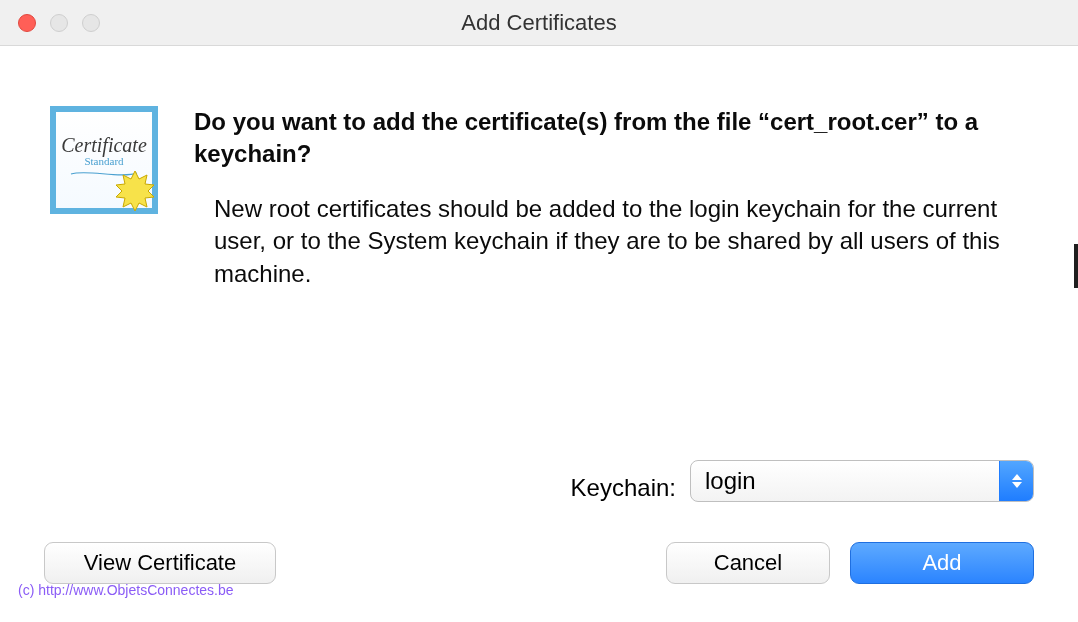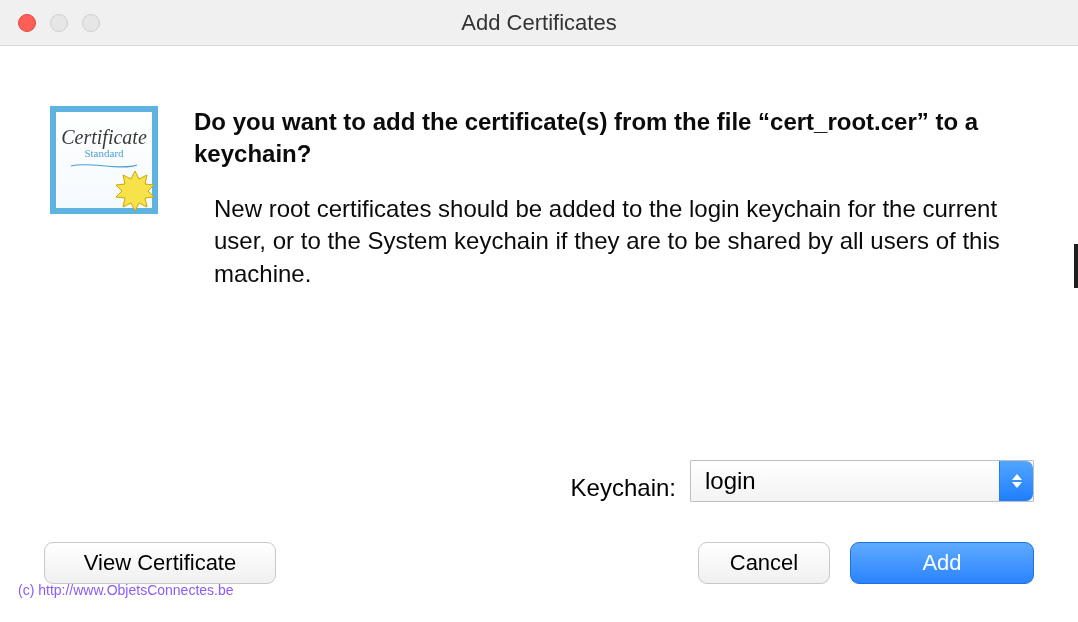--- a/index.html
+++ b/index.html
@@ -50,21 +50,21 @@
   .cert-icon {
     width: 108px;
     height: 108px;
     flex-shrink: 0;
     background: linear-gradient(#ffffff, #f5faff);
     border: 6px solid #5fb3e0;
     position: relative;
     display: flex;
     flex-direction: column;
     align-items: center;
-    padding-top: 14px;
+    padding-top: 22px;
   }
   .cert-icon .line1 {
     font-family: cursive;
     font-size: 20px;
     font-style: italic;
     color: #3a3a3a;
   }
   .cert-icon .line2 {
     font-family: cursive;
     font-size: 11px;
@@ -105,21 +105,21 @@
     align-items: center;
     justify-content: flex-end;
     padding-right: 44px;
     gap: 14px;
   }
   .kc-label { font-size: 24px; margin-top: 13px; }
   .select {
     width: 344px;
     height: 42px;
     border: 1px solid #bfbfbf;
-    border-radius: 1px;
+    border-radius: 8px;
     background: linear-gradient(#ffffff, #f3f3f3);
     display: flex;
     align-items: center;
     position: relative;
     padding-left: 14px;
     font-size: 24px;
     cursor: default;
     user-select: none;
   }
   .select .arrows {
@@ -151,21 +151,21 @@
     border: 1px solid #c8c8c8;
     background: linear-gradient(#ffffff, #f0f0f0);
     font-size: 22px;
     display: flex;
     align-items: center;
     justify-content: center;
     cursor: default;
     user-select: none;
   }
   .btn.view { width: 232px; }
-  .btn.cancel { width: 132px; }
+  .btn.cancel { width: 164px; }
   .btn.primary {
     width: 184px;
     background: linear-gradient(#5eaaff, #2b84ff);
     border: 1px solid #1f6fe0;
     color: #fff;
   }
   .right-group { display: flex; gap: 20px; }
   .watermark {
     position: absolute;
     bottom: 24px;

